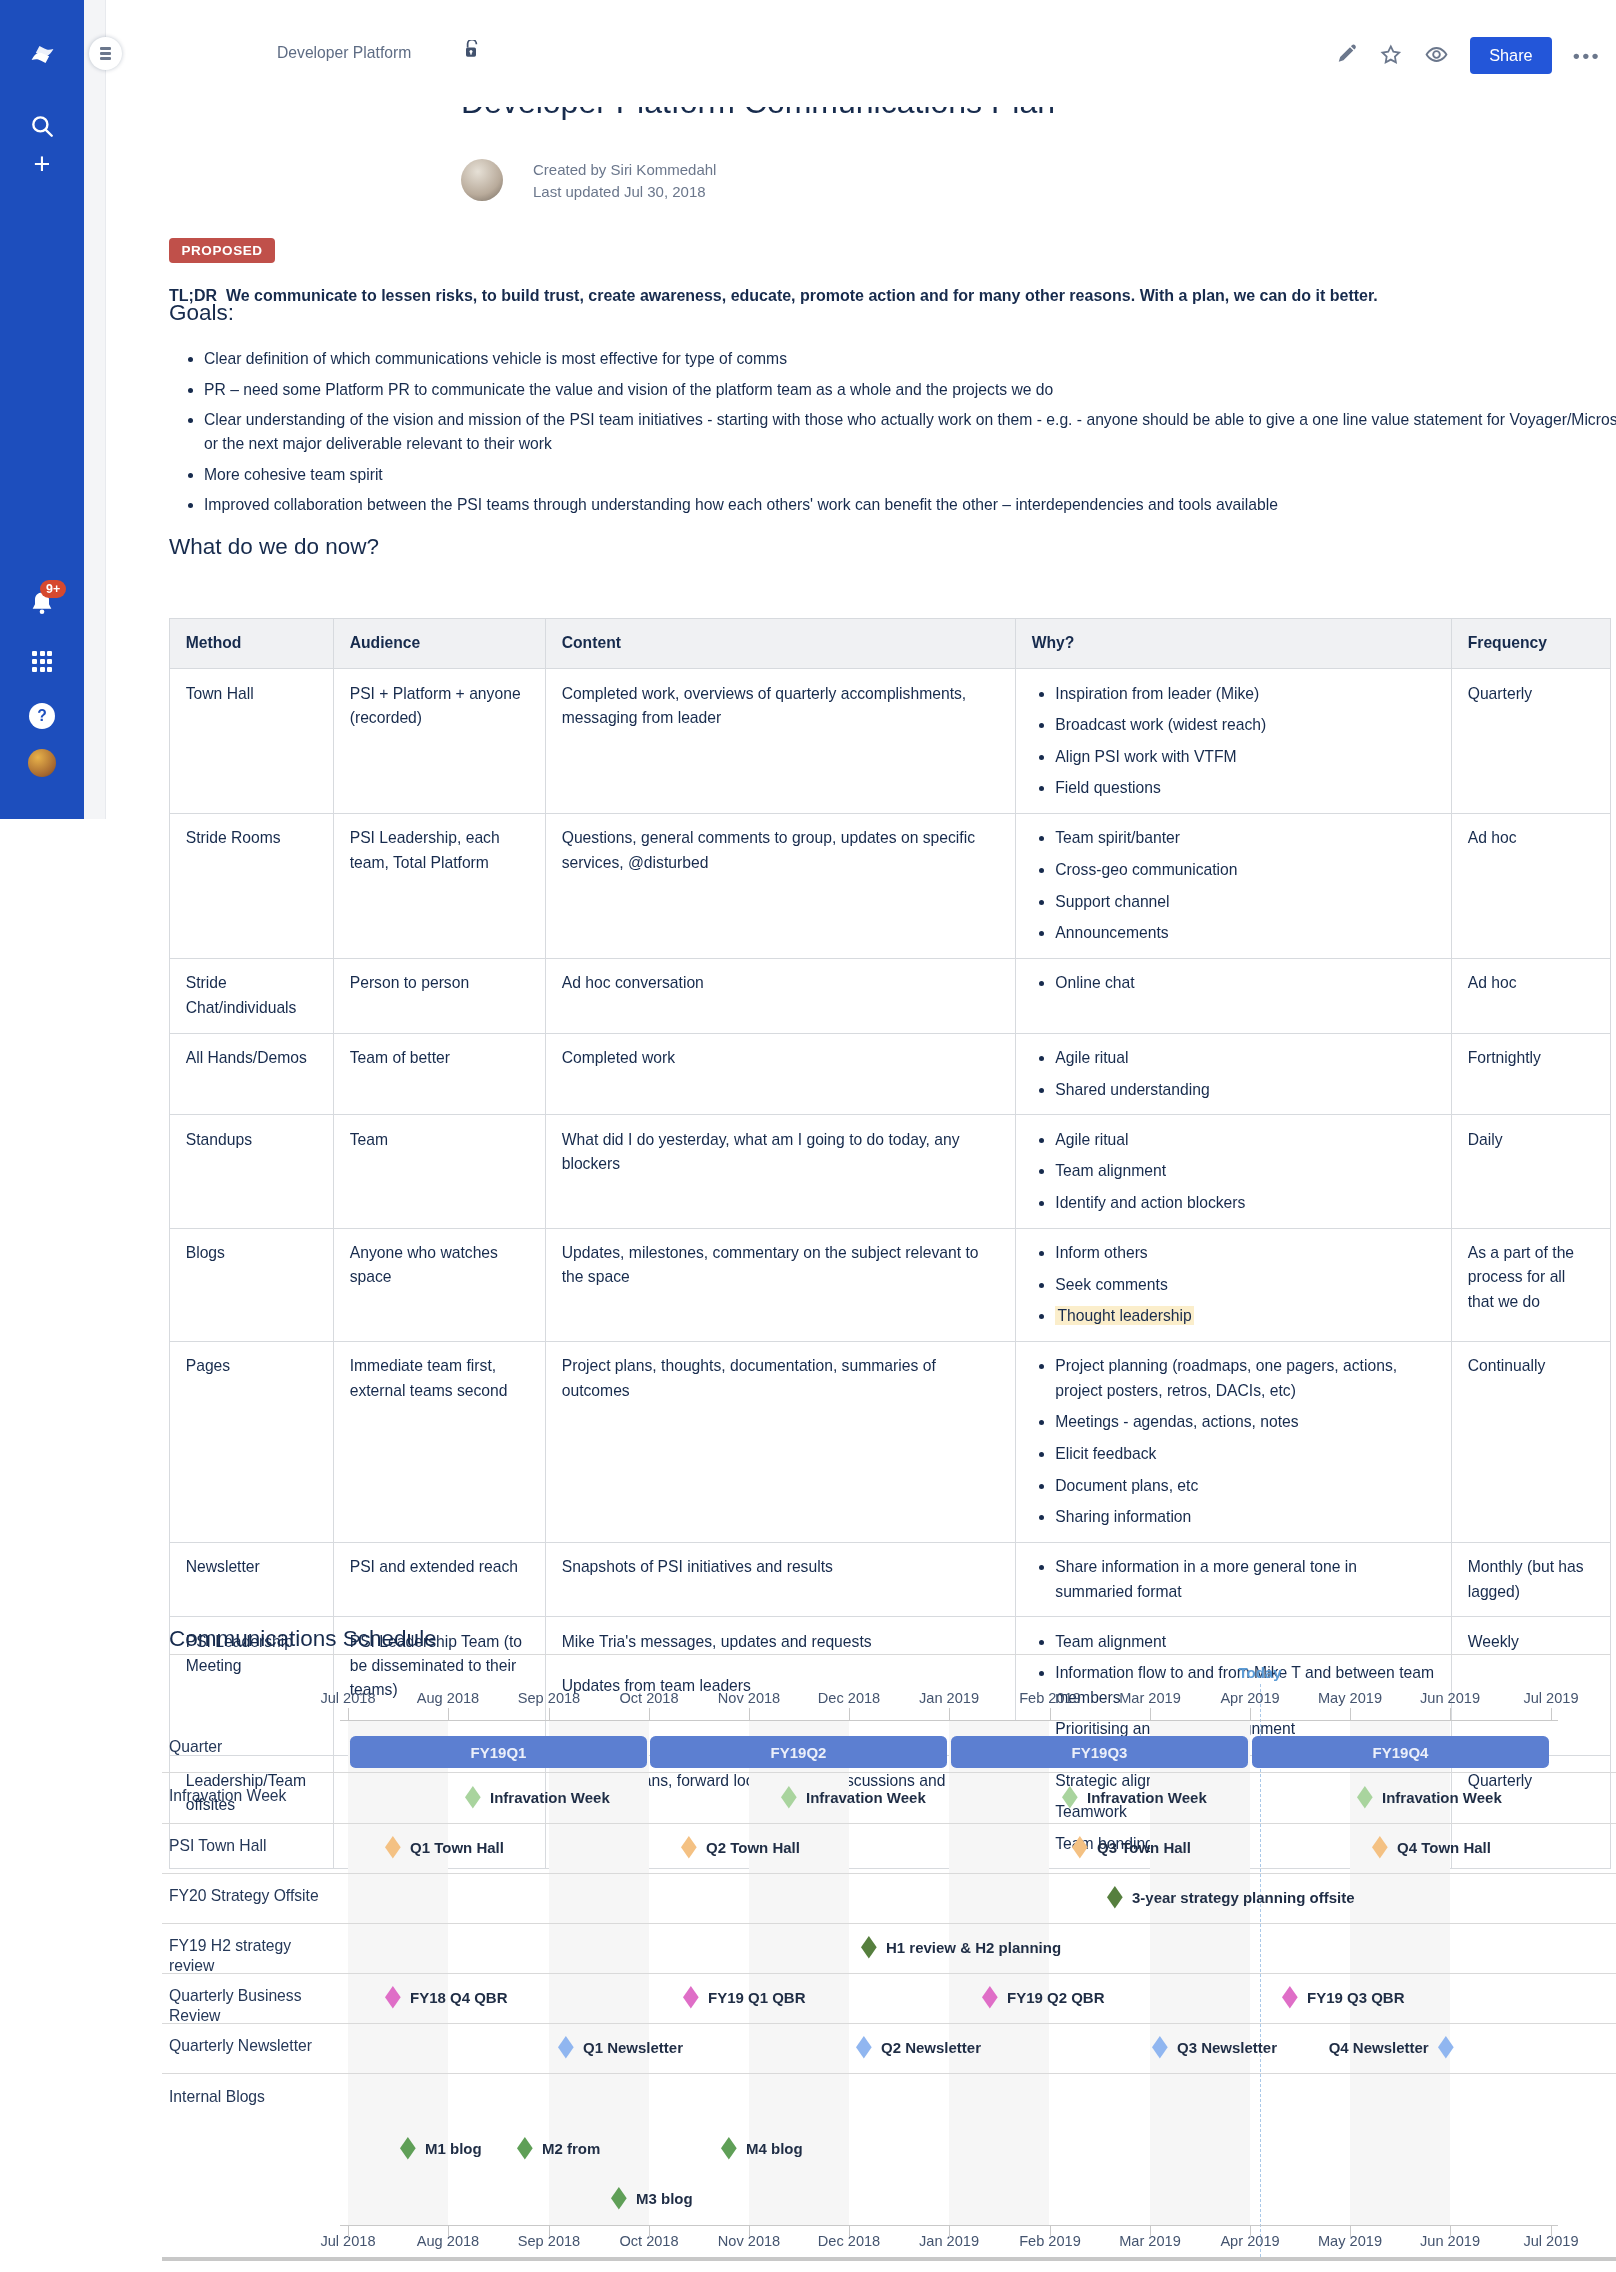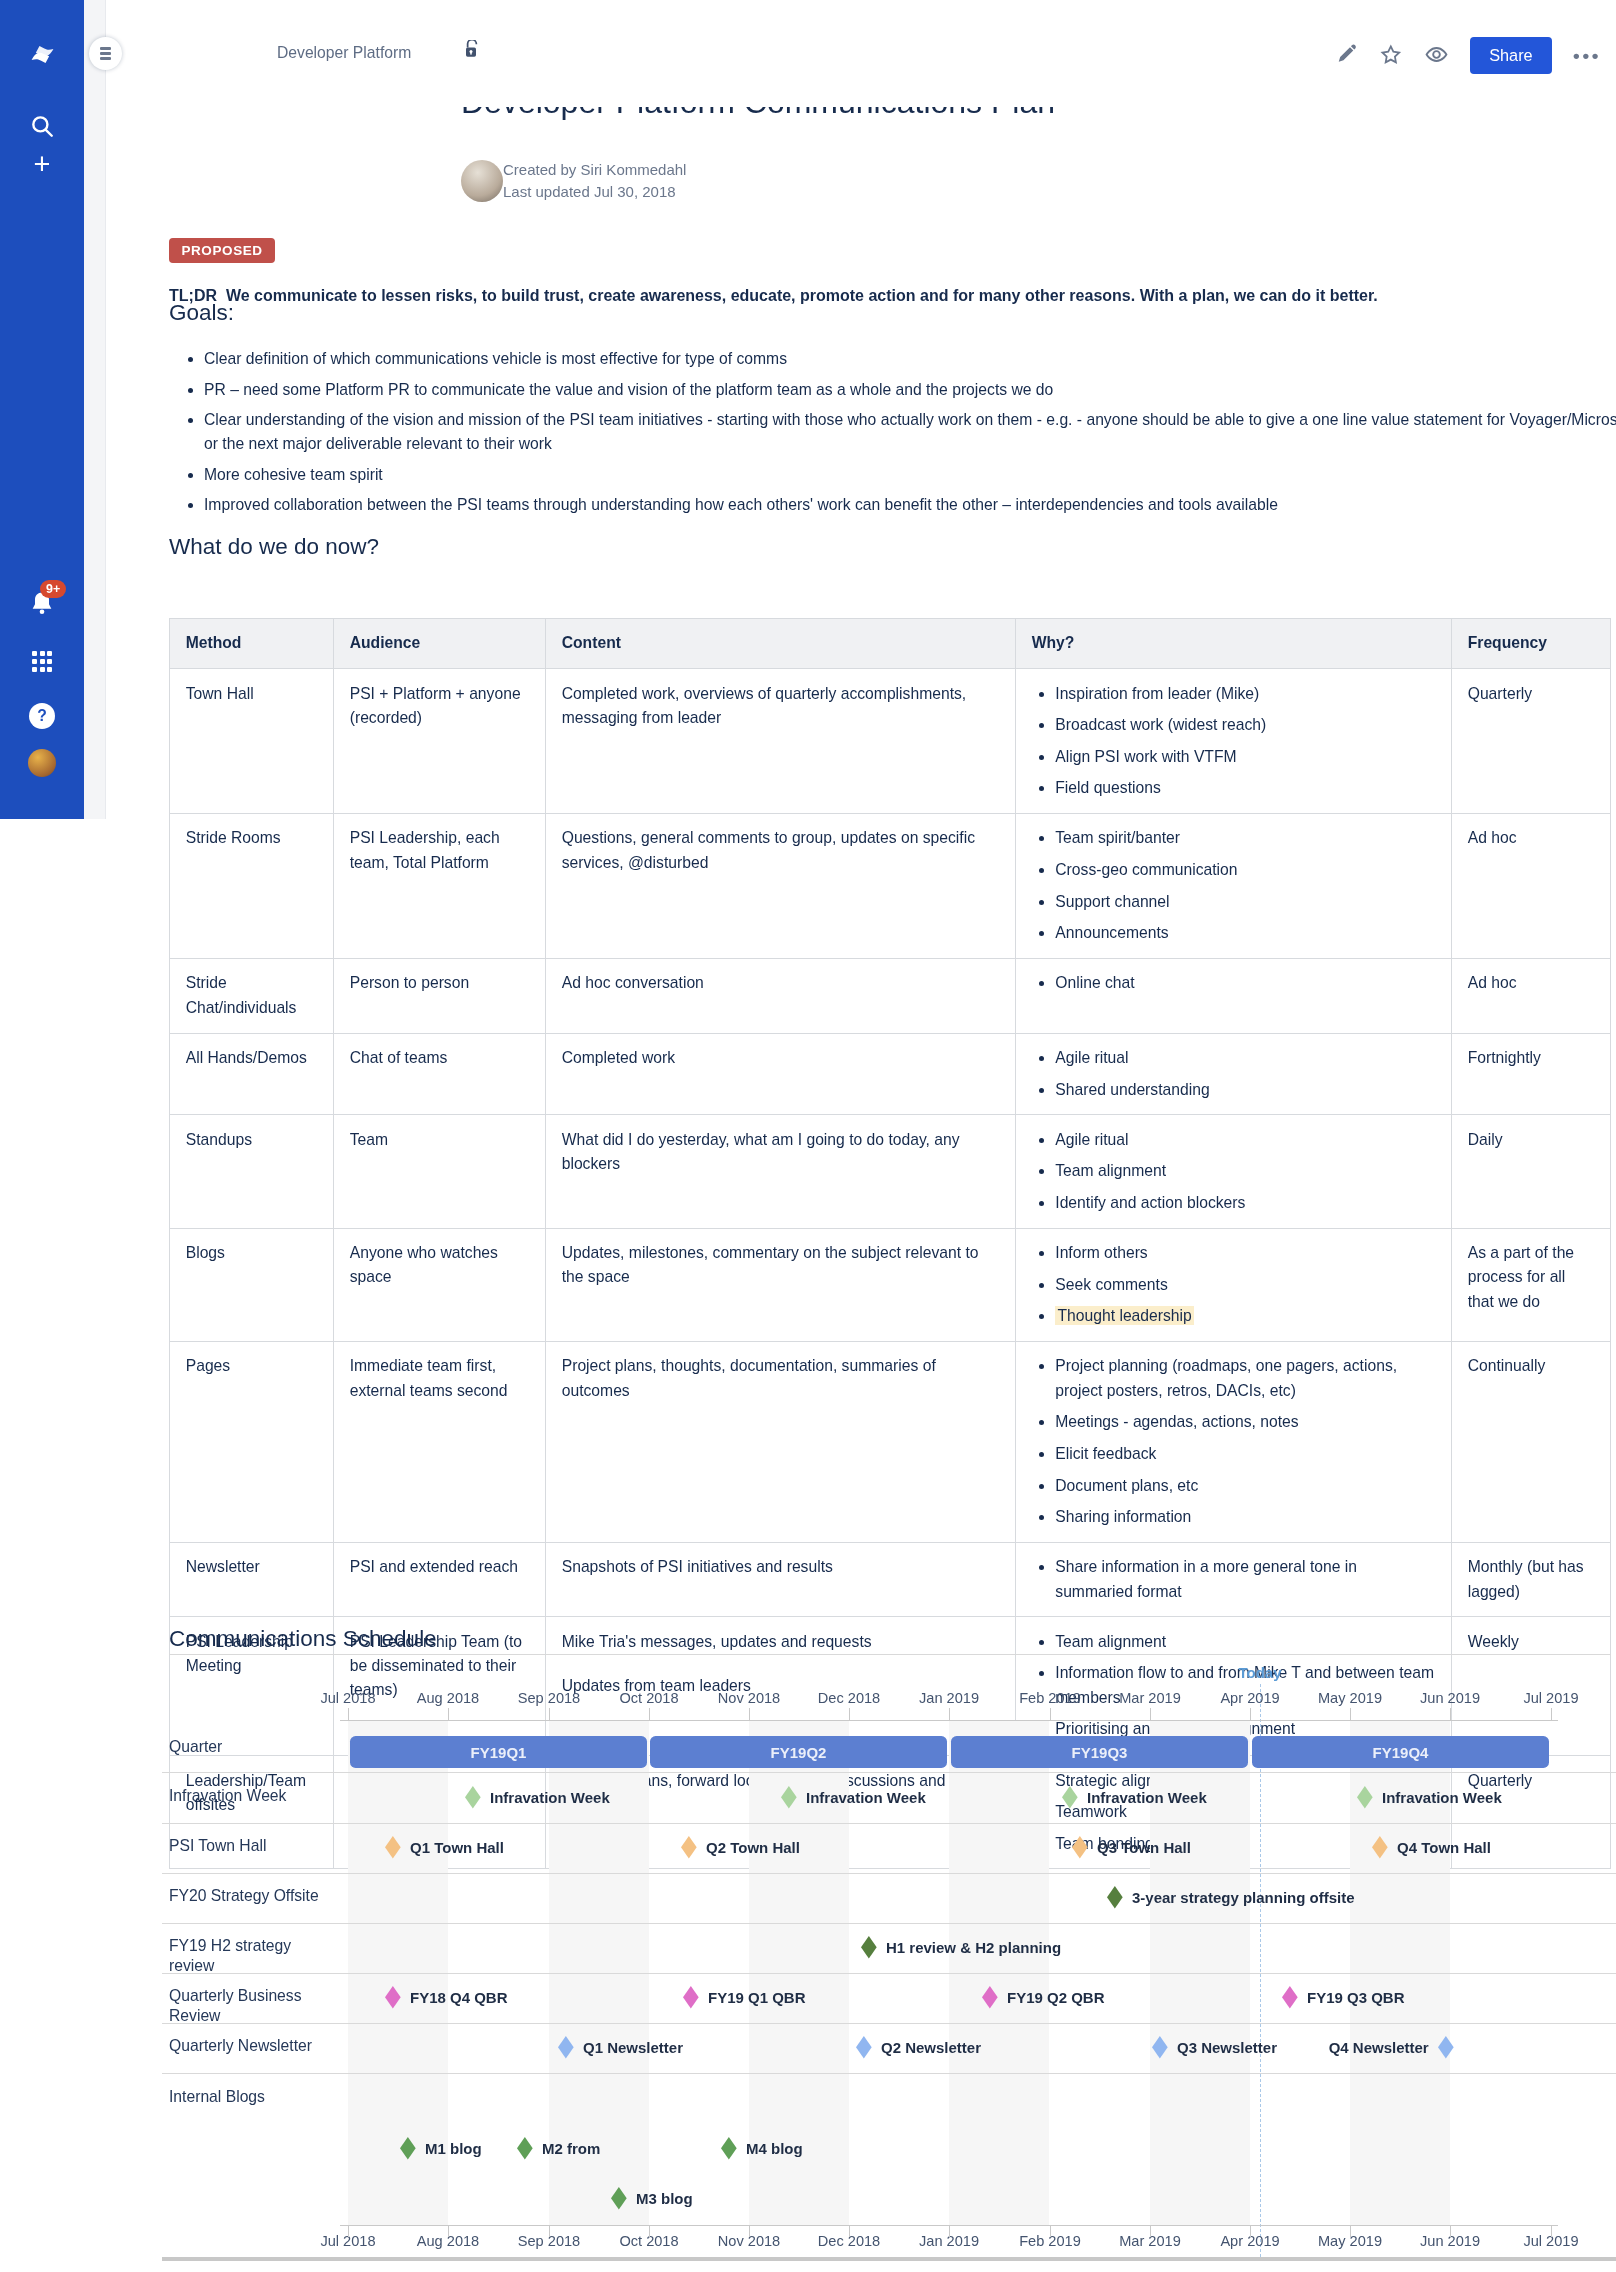--- a/index.html
+++ b/index.html
@@ -24,21 +24,21 @@
   #topbar{position:absolute;left:104px;top:0;right:0;height:107px;background:#fff;z-index:5;}
   #breadcrumb{position:absolute;left:173px;top:44px;font-size:15.7px;color:#5e6c84;}
   #lock-btn{position:absolute;left:357px;top:40px;}
   .hdr-actions{position:absolute;right:15.7px;top:37px;display:flex;align-items:center;gap:21.3px;}
   #share-btn{background:#2356d9;color:#fff;font-size:16.3px;border:none;border-radius:3.9px;padding:9px 19px;font-family:inherit;}
   .ellipsis{color:#6b778c;font-size:19px;letter-spacing:2.8px;font-weight:bold;}
 
   
   #content{position:absolute;left:169px;top:0;width:1442px;z-index:1;}
   #page-title{position:absolute;left:292px;top:84px;font-size:32px;font-weight:500;color:#172b4d;margin:0;white-space:nowrap;}
-  #byline{position:absolute;left:292px;top:159px;display:flex;gap:0;align-items:center;}
+  #byline{position:absolute;left:292px;top:159px;display:flex;gap:30px;}
   #byline .avatar{width:42px;height:42px;border-radius:50%;background:radial-gradient(circle at 40% 30%,#e6e0d6,#b9ab9b 60%,#6f665c);}
   #byline .lines{font-size:15px;color:#6b778c;line-height:1.45;}
   #status-badge{position:absolute;left:0;top:238px;background:#c0504a;color:#fff;font-weight:bold;font-size:13.5px;
       letter-spacing:0.6px;padding:5px 12.4px;border-radius:3.9px;}
   #tldr{position:absolute;left:0;top:268px;width:1442px;font-size:16px;font-weight:bold;line-height:1.5;}
   #goals-heading{position:absolute;left:0;top:300px;font-size:22.5px;font-weight:500;margin:0;}
   #goals-list{position:absolute;left:0;top:347px;width:1426px;margin:0;padding-left:35px;font-size:15.7px;line-height:1.55;}
   #goals-list li{margin-bottom:6.2px;}
   #now-heading{position:absolute;left:0;top:534px;font-size:22.5px;font-weight:500;margin:0;}
 
@@ -247,21 +247,21 @@
           </td>
           <td>
             <ul>
               <li><span>Online chat</span></li>
             </ul>
           </td>
           <td>Ad hoc</td>
         </tr>
         <tr style="height: 65px;">
           <td>All Hands/Demos</td>
-          <td>Chat of teams</td>
+          <td>Team of better</td>
           <td>
             <p>Completed work</p>
           </td>
           <td>
             <ul>
               <li><span>Agile ritual</span></li>
               <li><span>Shared understanding</span></li>
             </ul>
           </td>
           <td>Fortnightly</td>

